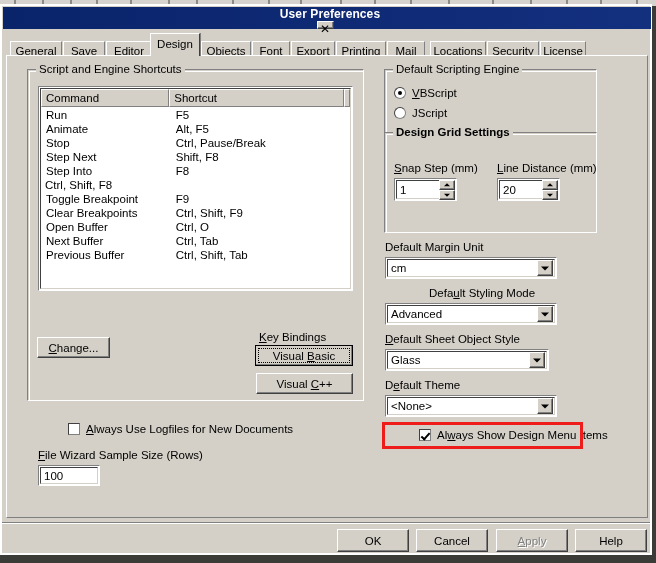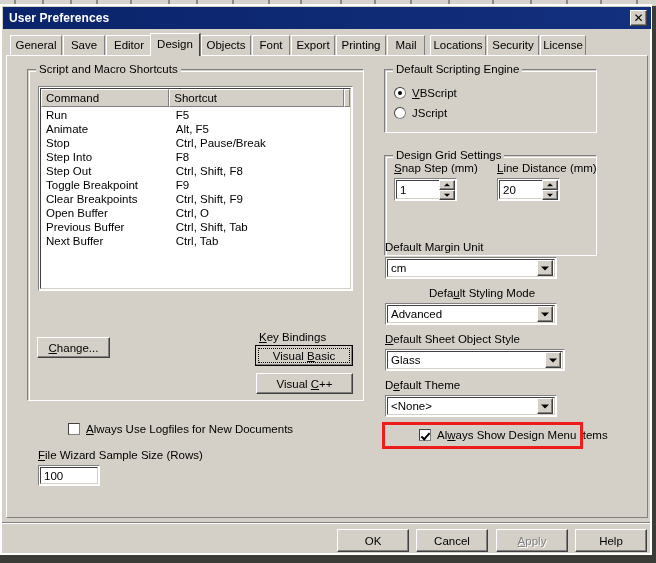--- a/index.html
+++ b/index.html
@@ -45,20 +45,21 @@
     box-sizing: border-box;
   }
   .titlebar {
     position: absolute;
     left: 1px; top: 1px;
     width: 648px;
     height: 22px;
     background: linear-gradient(to right, #0a246a 0%, #13307f 100%);
     display: flex;
     align-items: center;
+    flex-direction: column;
   }
   .title-text {
     color: #ffffff;
     font-size: 12px;
     font-weight: bold;
     padding-left: 6px;
     letter-spacing: 0.1px;
     white-space: nowrap;
   }
   .titlebar-spacer { flex: 1; }
@@ -88,21 +89,21 @@
   
   .tabstrip {
     position: absolute;
     left: 4px; top: 28px;
     width: 642px;
     height: 22px;
   }
   .tab {
     position: absolute;
     bottom: 0;
-    height: 21px;
+    height: 15px;
     background: #d4d0c8;
     border-top: 1px solid #ffffff;
     border-left: 1px solid #ffffff;
     border-right: 1px solid #808080;
     box-sizing: border-box;
     text-align: center;
     font-size: 11.5px;
     line-height: 18px;
     color: #000;
     cursor: default;
@@ -465,21 +466,21 @@
     <div class="tab" style="left:330px; width:50px;"><span>Printing</span></div>
     <div class="tab" style="left:381px; width:38px;"><span>Mail</span></div>
     <div class="tab" style="left:424px; width:56px;"><span>Locations</span></div>
     <div class="tab" style="left:481px; width:52px;"><span>Security</span></div>
     <div class="tab" style="left:534px; width:46px;"><span>License</span></div>
   </div>
 
   <div class="tabpage">
 
     <div class="groupbox" style="left:20px; top:13px; width:337px; height:332px;">
-      <div class="gb-title">Script and Macro Shortcuts</div>
+      <div class="gb-title">Script and Engine Shortcuts</div>
     </div>
 
     <div class="listview" style="left:31px; top:30px; width:315px; height:205px;">
       <div class="listview-inner">
         <div class="lv-header">
           <div class="lv-col" style="width:132px;">Command</div>
           <div class="lv-col" style="width:180px;">Shortcut</div>
           <div class="lv-col" style="flex:1;"></div>
         </div>
         <div class="lv-body">
@@ -489,46 +490,49 @@
             </div>
           <div class="lv-row">
               <div class="lv-cell-cmd">Animate</div>
               <div class="lv-cell-key">Alt, F5</div>
             </div>
           <div class="lv-row">
               <div class="lv-cell-cmd">Stop</div>
               <div class="lv-cell-key">Ctrl, Pause/Break</div>
             </div>
           <div class="lv-row">
+              <div class="lv-cell-cmd">Step Next</div>
+              <div class="lv-cell-key">Shift, F8</div>
+            </div>
+          <div class="lv-row">
               <div class="lv-cell-cmd">Step Into</div>
               <div class="lv-cell-key">F8</div>
             </div>
           <div class="lv-row">
-              <div class="lv-cell-cmd">Step Out</div>
               <div class="lv-cell-key">Ctrl, Shift, F8</div>
             </div>
           <div class="lv-row">
               <div class="lv-cell-cmd">Toggle Breakpoint</div>
               <div class="lv-cell-key">F9</div>
             </div>
           <div class="lv-row">
               <div class="lv-cell-cmd">Clear Breakpoints</div>
               <div class="lv-cell-key">Ctrl, Shift, F9</div>
             </div>
           <div class="lv-row">
               <div class="lv-cell-cmd">Open Buffer</div>
               <div class="lv-cell-key">Ctrl, O</div>
             </div>
           <div class="lv-row">
+              <div class="lv-cell-cmd">Next Buffer</div>
+              <div class="lv-cell-key">Ctrl, Tab</div>
+            </div>
+          <div class="lv-row">
               <div class="lv-cell-cmd">Previous Buffer</div>
               <div class="lv-cell-key">Ctrl, Shift, Tab</div>
-            </div>
-          <div class="lv-row">
-              <div class="lv-cell-cmd">Next Buffer</div>
-              <div class="lv-cell-key">Ctrl, Tab</div>
             </div>
         </div>
       </div>
     </div>
 
     <div class="btn" style="left:30px; top:281px; width:73px; height:21px;">
       <span><span class="u">C</span>hange...</span>
     </div>
 
     <div class="lbl" style="left:252px; top:275px;">
@@ -561,21 +565,21 @@
     </div>
     <div class="radio-row" style="left:387px; top:31px;">
       <div class="radio checked"></div>
       <div class="radio-label"><span class="u">V</span>BScript</div>
     </div>
     <div class="radio-row" style="left:387px; top:51px;">
       <div class="radio"></div>
       <div class="radio-label">JScript</div>
     </div>
 
-    <div class="groupbox" style="left:377px; top:99px; width:213px; height:101px;">
+    <div class="groupbox" style="left:377px; top:76px; width:213px; height:101px;font-weight:bold;">
       <div class="gb-title">Design Grid Settings</div>
     </div>
     <div class="lbl" style="left:387px; top:106px;">
       <span class="u">S</span>nap Step (mm)
     </div>
     <div class="textfield" style="left:387px; top:122px; width:63px; height:23px;">
       <div class="tf-in">1</div>
     </div>
     <div class="spin" style="left:432px; top:124px;">
       <div class="spin-btn">
@@ -617,21 +621,21 @@
     <div class="combo" style="left:378px; top:247px; width:172px; height:22px;">
       <div class="cb-in">
         <div class="cb-text">Advanced</div>
         <div class="cb-arrow"></div>
       </div>
     </div>
 
     <div class="lbl" style="left:378px; top:277px;">
       <span class="u">D</span>efault Sheet Object Style
     </div>
-    <div class="combo" style="left:378px; top:293px; width:180px; height:22px;">
+    <div class="combo" style="left:378px; top:293px; width:164px; height:22px;">
       <div class="cb-in">
         <div class="cb-text">Glass</div>
         <div class="cb-arrow"></div>
       </div>
     </div>
 
     <div class="lbl" style="left:378px; top:323px;">
       D<span class="u">e</span>fault Theme
     </div>
     <div class="combo" style="left:378px; top:339px; width:172px; height:22px;">

